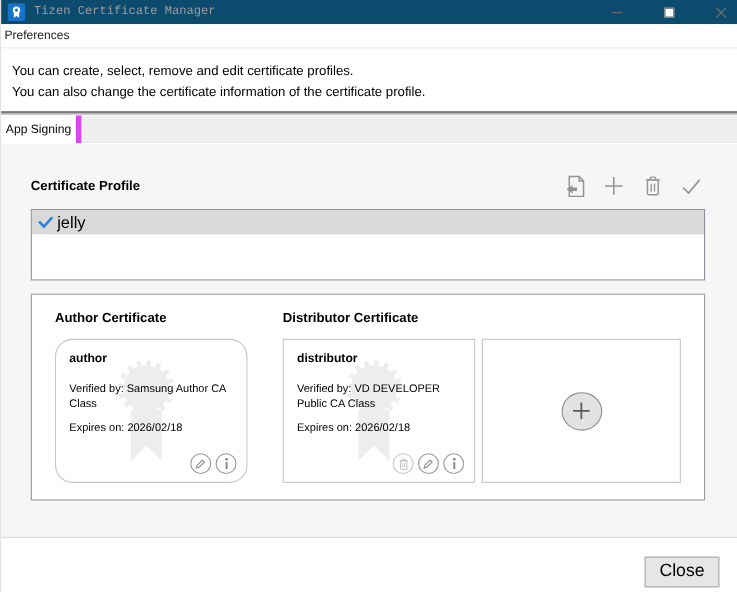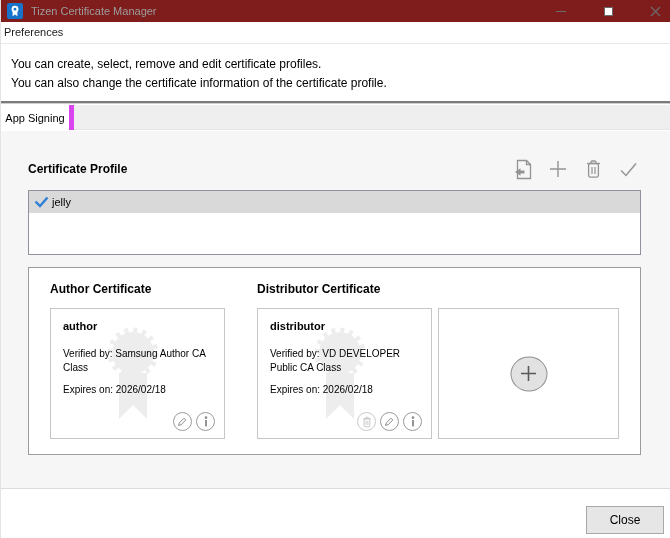--- a/index.html
+++ b/index.html
@@ -1,21 +1,21 @@
 <!DOCTYPE html>
 <html><head>
 <meta charset="utf-8">
 <style>
   * { margin:0; padding:0; box-sizing:border-box; }
   html,body { background:#fff; }
   body { font-family:"Liberation Sans","DejaVu Sans",sans-serif; color:#1a1a1a; }
   #app { position:relative; width:670px; height:538px; background:#fff; overflow:hidden; border-left:1px solid #e3e3e3; }
 
   
-  .titlebar { position:absolute; top:0; left:0; right:0; height:22px; background:#7f1d1d; }
+  .titlebar { position:absolute; top:0; left:0; right:0; height:22px; background:#0c4a6e;font-family:Liberation Mono, monospace; }
   .app-icon { position:absolute; left:6px; top:3px; width:16px; height:16px; background:#1673c9; border-radius:2px; }
   .title-text { position:absolute; left:30px; top:0; height:22px; line-height:22px; font-size:11px; color:#9d9d9d; }
   .win-btn { position:absolute; top:0; width:30px; height:22px; display:flex; align-items:center; justify-content:center; cursor:default; }
   .btn-min { left:545px; } .btn-max { left:592px; } .btn-close { left:639px; }
   .min-glyph { width:10px; height:1px; background:#6b6b6b; }
   .max-glyph { width:9px; height:9px; border:1px solid #6b6b6b; background:#fff; }
 
   
   .menubar { position:absolute; top:22px; left:0; right:0; height:22px; background:#fff; border-bottom:1px solid #e8e8e8; }
   .menu-item { display:inline-block; padding:0 6px 0 3px; height:22px; line-height:21px; font-size:11px; color:#1a1a1a; }
@@ -33,46 +33,46 @@
 
   
   .content { position:absolute; top:131px; left:0; right:0; height:358px; background:#f6f6f6; border-bottom:1px solid #dcdcdc; }
   .section-heading { position:absolute; left:27px; top:31px; font-size:12px; font-weight:bold; color:#000; }
 
   .toolbar { position:absolute; top:27px; right:31px; display:flex; align-items:center; gap:13px; }
   .tool-btn { width:22px; height:22px; display:flex; align-items:center; justify-content:center; cursor:default; }
 
   .listbox { position:absolute; left:27px; top:59px; width:613px; height:65px; background:#fff; border:1px solid #8e939b; }
   .list-row { height:22px; background:#d9d9d9; display:flex; align-items:center; padding-left:5px; }
-  .list-row .label { font-size:11px; color:#000; margin-left:3px; }
+  .list-row .label { font-size:15px; color:#000; margin-left:3px; }
 
   .groupbox { position:absolute; left:27px; top:136px; width:613px; height:188px; background:#fff; border:1px solid #9c9c9c; }
   .gb-heading { position:absolute; top:14px; font-size:12px; font-weight:bold; color:#000; }
   .gb-heading.author { left:21px; }
   .gb-heading.distrib { left:228px; }
 
   .cert-card { position:absolute; top:40px; width:175px; height:131px; background:#fff; border:1px solid #c6c6c6; overflow:hidden; }
-  .card-author { left:21px; }
+  .card-author { left:21px;border-radius:16px; }
   .card-distrib { left:228px;padding-left:19px; }
   .card-empty { left:409px; width:181px; }
 
   .card-name { position:absolute; left:12px; top:11px; font-size:11px; font-weight:bold; color:#000; z-index:2; }
   .card-text { position:absolute; left:12px; top:38px; width:154px; font-size:10px; line-height:14px; color:#000; z-index:2; }
   .card-text .expires { margin-top:8px; }
   .watermark { position:absolute; left:46px; top:12px; z-index:1; }
 
   .card-actions { position:absolute; right:9px; bottom:7px; display:flex; gap:4px; z-index:3; }
   .circle-btn { width:19px; height:19px; border:1.5px solid #9b9b9b; border-radius:50%; background:#fff; display:flex; align-items:center; justify-content:center; cursor:default; }
   .circle-btn.disabled { border-color:#c9c9c9; }
 
   .add-cert-btn { position:absolute; left:50%; top:50%; transform:translate(-50%,-50%); width:37px; height:35px; border:1px solid #8f8f8f; border-radius:50%; background:#e2e2e2; display:flex; align-items:center; justify-content:center; cursor:default; }
 
   
   .bottombar { position:absolute; top:490px; left:0; right:0; height:48px; background:#fff; }
-  .close-btn { position:absolute; left:585px; top:16px; width:78px; height:28px; background:#e6e6e6; border:1px solid #a8a8a8; font-size:12px; color:#000; display:flex; align-items:center; justify-content:center; cursor:default; font-family:"Liberation Sans","DejaVu Sans",sans-serif; }
+  .close-btn { position:absolute; left:585px; top:16px; width:68px; height:28px; background:#e6e6e6; border:1px solid #a8a8a8; font-size:16px; color:#000; display:flex; align-items:center; justify-content:center; cursor:default; font-family:"Liberation Sans","DejaVu Sans",sans-serif; }
 </style>
 </head>
 <body>
 
 <div id="app">
 
   <div class="titlebar">
     <div class="app-icon">
       <svg width="16" height="16" viewBox="0 0 16 16">
         <circle cx="8" cy="6.2" r="3.4" fill="#fff"></circle>

